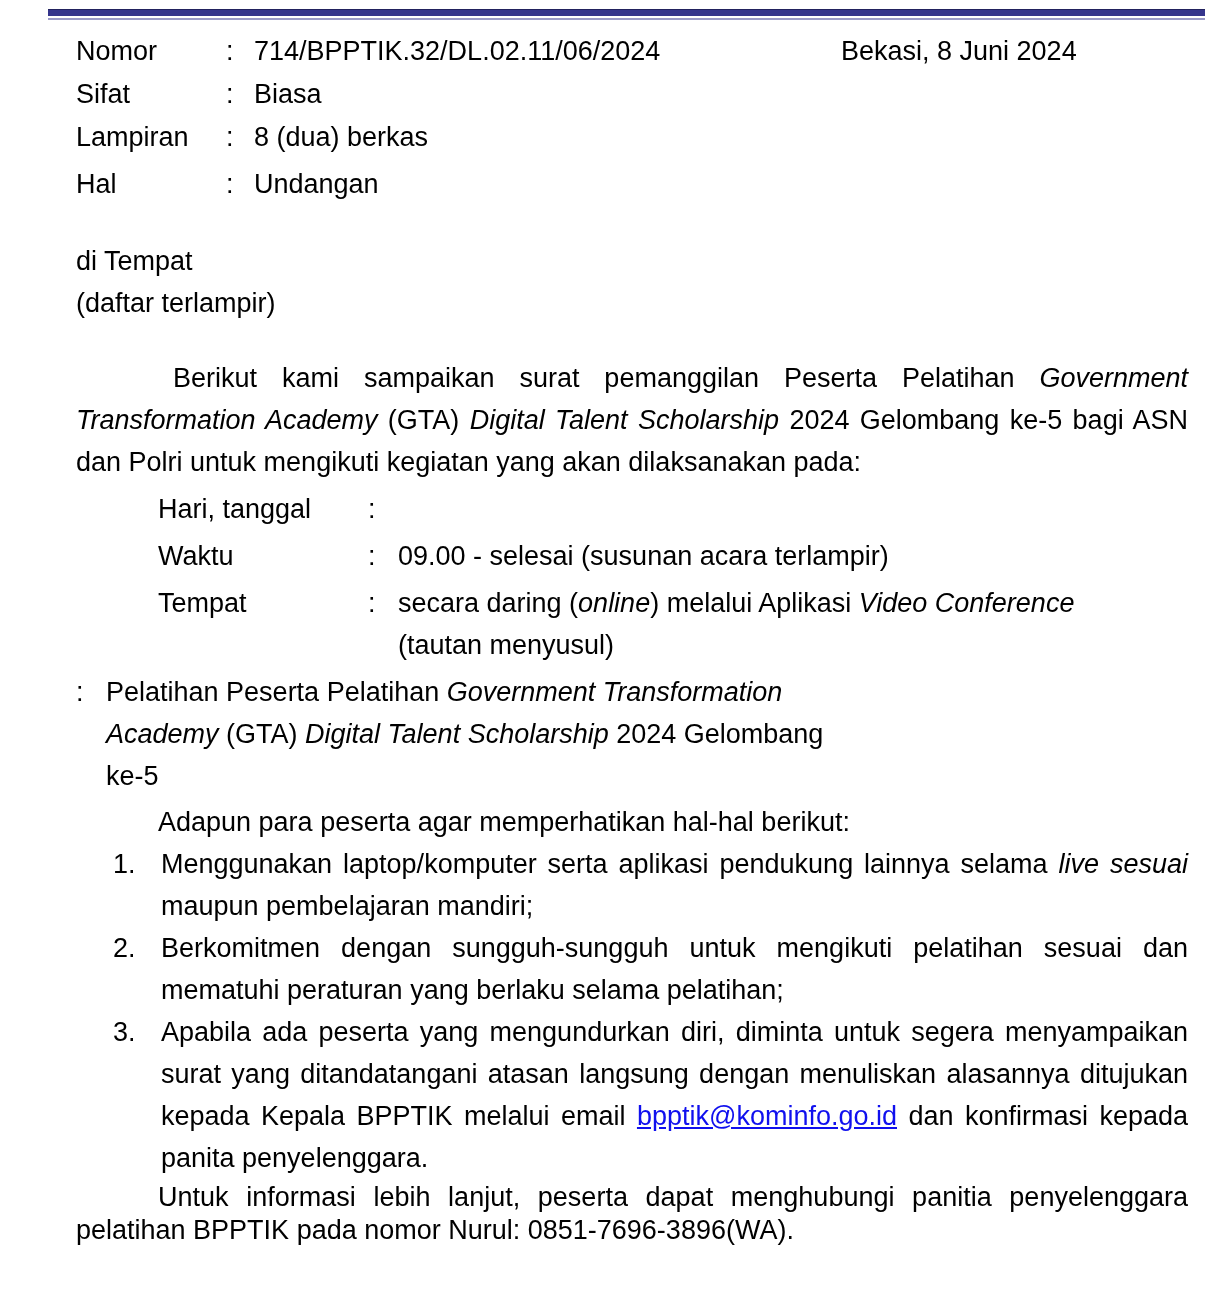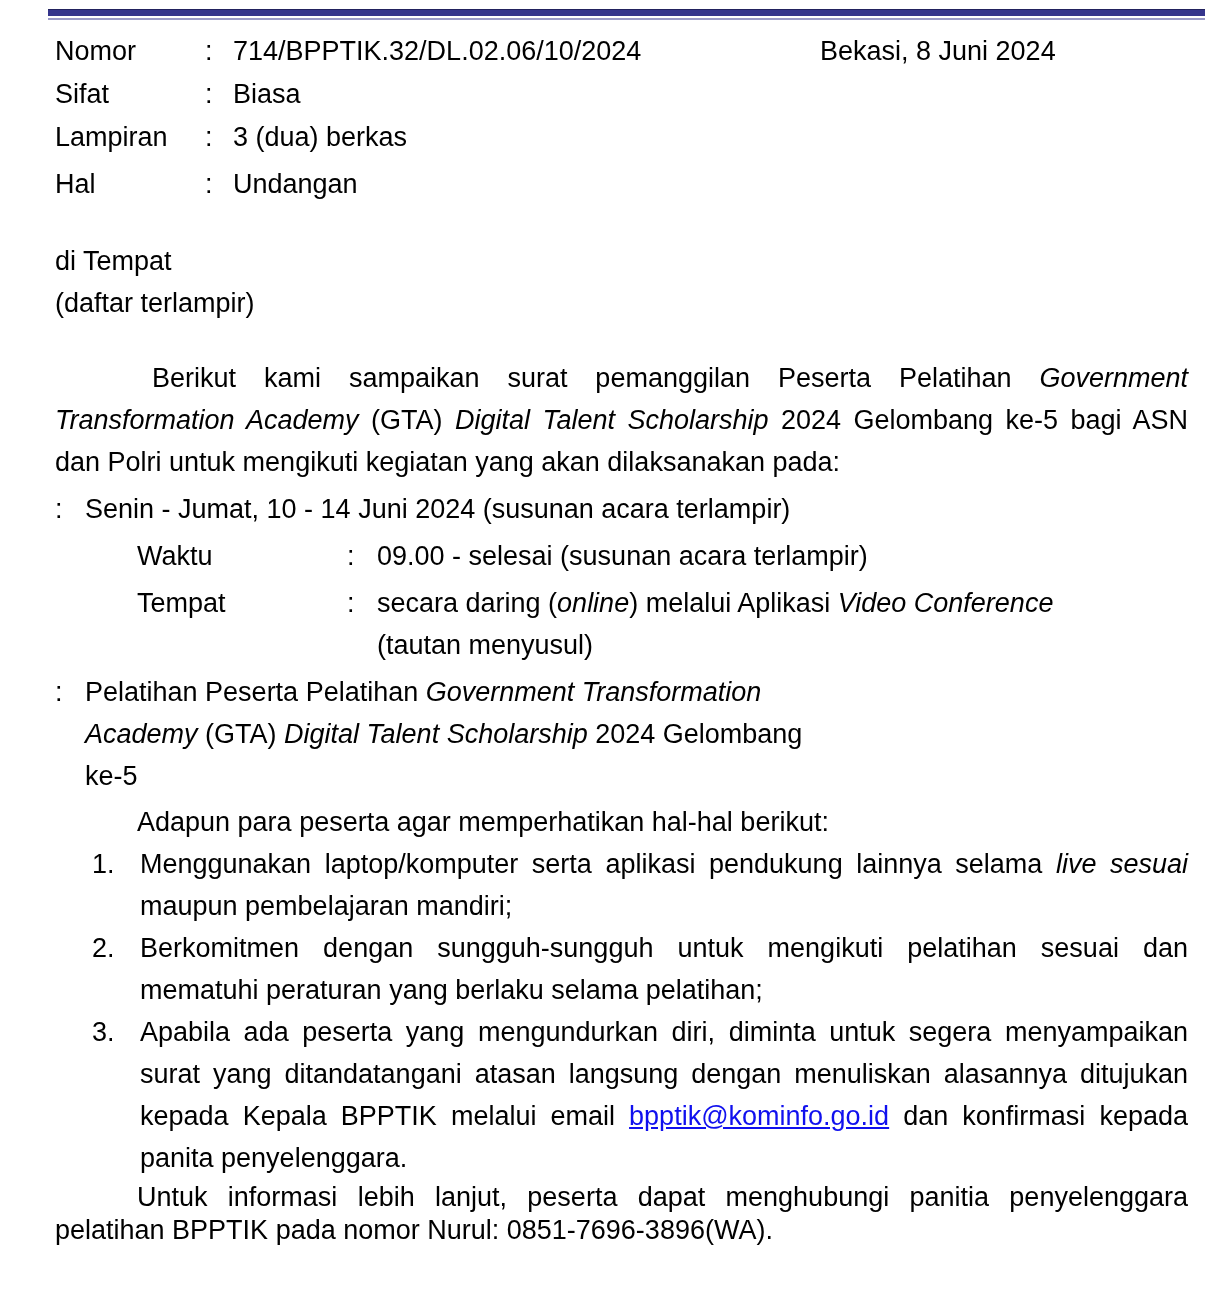--- a/index.html
+++ b/index.html
@@ -13,21 +13,21 @@
     width:1228px;height:1297px;overflow:hidden;
     color:var(--text);
     font-family:"Liberation Sans","DejaVu Sans",sans-serif;
     font-size:27px;
   }
   
   .rule{margin:9px 23px 0 48px;}
   .rule-thick{height:6px;background:var(--accent);border-top:1px solid #22225e;}
   .rule-thin{height:2px;background:var(--rule-thin);margin-top:2px;}
 
-  .content{padding:0 40px 0 55px;}
+  .content{padding:0 40px 0 76px;}
 
   
   .meta{margin-top:10px;}
   .meta-row{display:flex;line-height:43px;position:relative;}
   .meta-row.hal{margin-top:4px;}
   .m-label{width:150px;flex:0 0 auto;}
   .m-colon{width:28px;flex:0 0 auto;}
   .m-value{flex:1 1 auto;}
   .place-date{position:absolute;left:765px;top:0;white-space:nowrap;}
 
@@ -63,51 +63,51 @@
   <div class="rule-thick"></div>
   <div class="rule-thin"></div>
 </div>
 
 <div class="content">
 
   <div class="meta">
     <div class="meta-row">
       <span class="m-label">Nomor</span>
       <span class="m-colon">:</span>
-      <span class="m-value">714/BPPTIK.32/DL.02.06/10/2024</span>
+      <span class="m-value">714/BPPTIK.32/DL.02.11/06/2024</span>
       <span class="place-date">Bekasi, 8 Juni 2024</span>
     </div>
     <div class="meta-row">
       <span class="m-label">Sifat</span>
       <span class="m-colon">:</span>
       <span class="m-value">Biasa</span>
     </div>
     <div class="meta-row">
       <span class="m-label">Lampiran</span>
       <span class="m-colon">:</span>
-      <span class="m-value">3 (dua) berkas</span>
+      <span class="m-value">8 (dua) berkas</span>
     </div>
     <div class="meta-row hal">
       <span class="m-label">Hal</span>
       <span class="m-colon">:</span>
       <span class="m-value">Undangan</span>
     </div>
   </div>
 
   <div class="recipient">
     <div>di Tempat</div>
     <div>(daftar terlampir)</div>
   </div>
 
   <p class="opening"><span>Berikut kami sampaikan surat pemanggilan Peserta Pelatihan </span><span class="it">Government Transformation Academy</span><span> (GTA) </span><span class="it">Digital Talent Scholarship</span><span> 2024 Gelombang ke-5 bagi ASN dan Polri untuk mengikuti kegiatan yang akan dilaksanakan pada:</span></p>
 
   <div class="details">
     <div class="d-row">
+      <span class="d-label">Hari, tanggal</span>
       <span class="d-colon">:</span>
-      <div class="d-value"><span>Senin - Jumat, 10 - 14 Juni 2024 (susunan acara terlampir)</span></div>
     </div>
     <div class="d-row">
       <span class="d-label">Waktu</span>
       <span class="d-colon">:</span>
       <div class="d-value"><span>09.00 - selesai (susunan acara terlampir)</span></div>
     </div>
     <div class="d-row">
       <span class="d-label">Tempat</span>
       <span class="d-colon">:</span>
       <div class="d-value"><span>secara daring (</span><span class="it">online</span><span>) melalui Aplikasi </span><span class="it">Video Conference</span><br><span>(tautan menyusul)</span></div>

